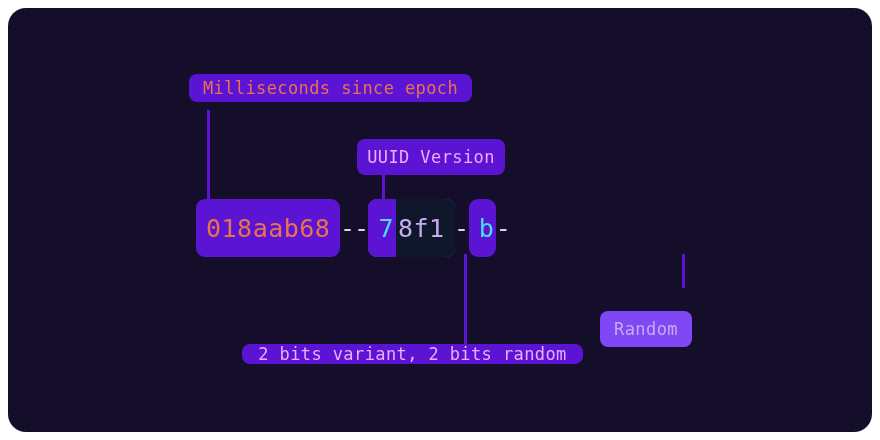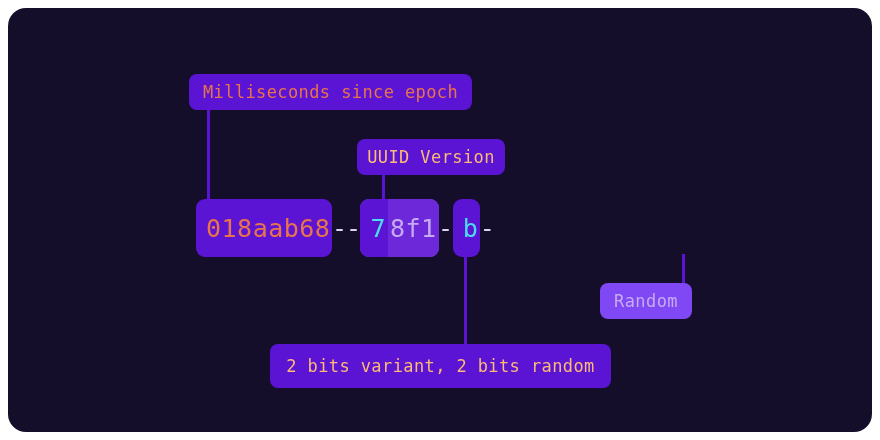--- a/index.html
+++ b/index.html
@@ -40,23 +40,23 @@
     justify-content: center;
     box-sizing: border-box;
     border-radius: 8px;
     font-size: 17px;
     letter-spacing: 0.4px;
     white-space: nowrap;
     z-index: 3;
     font-family: "DejaVu Sans Mono", monospace;
   }
   .label.dark  { background: #5B14D4; }
-  .label.light { background: #8047F5; }
+  .label.light { background: #8047F5; margin-top: 28px; }
   .txt-orange { color: #E8744C; }
-  .txt-cyan   { color: #fdba74; }
+  .txt-cyan   { color: #f0abfc; }
   .txt-lav    { color: #C6ABF2; }
 
   
   #uuid-row {
     position: absolute;
     left: 188px;
     top: 191px;
     height: 58px;
     display: flex;
     align-items: stretch;
@@ -73,23 +73,23 @@
   }
   .seg.dark  { background: #5B14D4; }
   .seg.light { background: #8047F5; }
   .seg .part {
     display: flex;
     align-items: center;
     height: 100%;
     padding: 0 2px;
   }
   .seg .part.dark  { background: #5B14D4; color: #4DDCEF; }
-  .seg .part.light { background: #6d28d9; color: #C6ABF2; }
+  .seg .part.light { background: #0f172a; color: #C6ABF2; }
   .seg .pad-l { padding-left: 10px; }
-  .seg .pad-r { padding-right: 2px; }
+  .seg .pad-r { padding-right: 10px; }
 
   .dash {
     display: flex;
     align-items: center;
     justify-content: center;
     width: 14px;
     color: #DED2F0;
     font-size: 25px;
     font-family: "DejaVu Sans Mono", monospace;
   }
@@ -100,29 +100,29 @@
 <div id="canvas">
 
   <div class="conn conn-v" style="left:199px; top:102px; height:92px;"></div>
 
   <div class="conn conn-v" style="left:374px; top:164px; height:30px;"></div>
 
   <div class="conn conn-v" style="left:456px; top:246px; height:92px;"></div>
 
   <div class="conn conn-v" style="left:674px; top:246px; height:34px;"></div>
 
-  <div class="label dark" style="left:181px; top:66px; width:283px; height:36px;">
+  <div class="label dark" style="left:181px; top:66px; width:283px; height:28px;">
     <span class="txt-orange">Milliseconds since epoch</span>
   </div>
 
   <div class="label dark" style="left:349px; top:131px; width:148px; height:36px;">
     <span class="txt-cyan">UUID Version</span>
   </div>
 
-  <div class="label dark" style="left:262px; top:336px; width:341px; height:44px;">
+  <div class="label dark" style="left:234px; top:336px; width:341px; height:20px;">
     <span class="txt-cyan">2 bits variant, 2 bits random</span>
   </div>
 
   <div class="label light" style="left:592px; top:275px; width:92px; height:36px;">
     <span class="txt-lav">Random</span>
   </div>
 
   <div id="uuid-row">
 
     <div class="seg dark">

